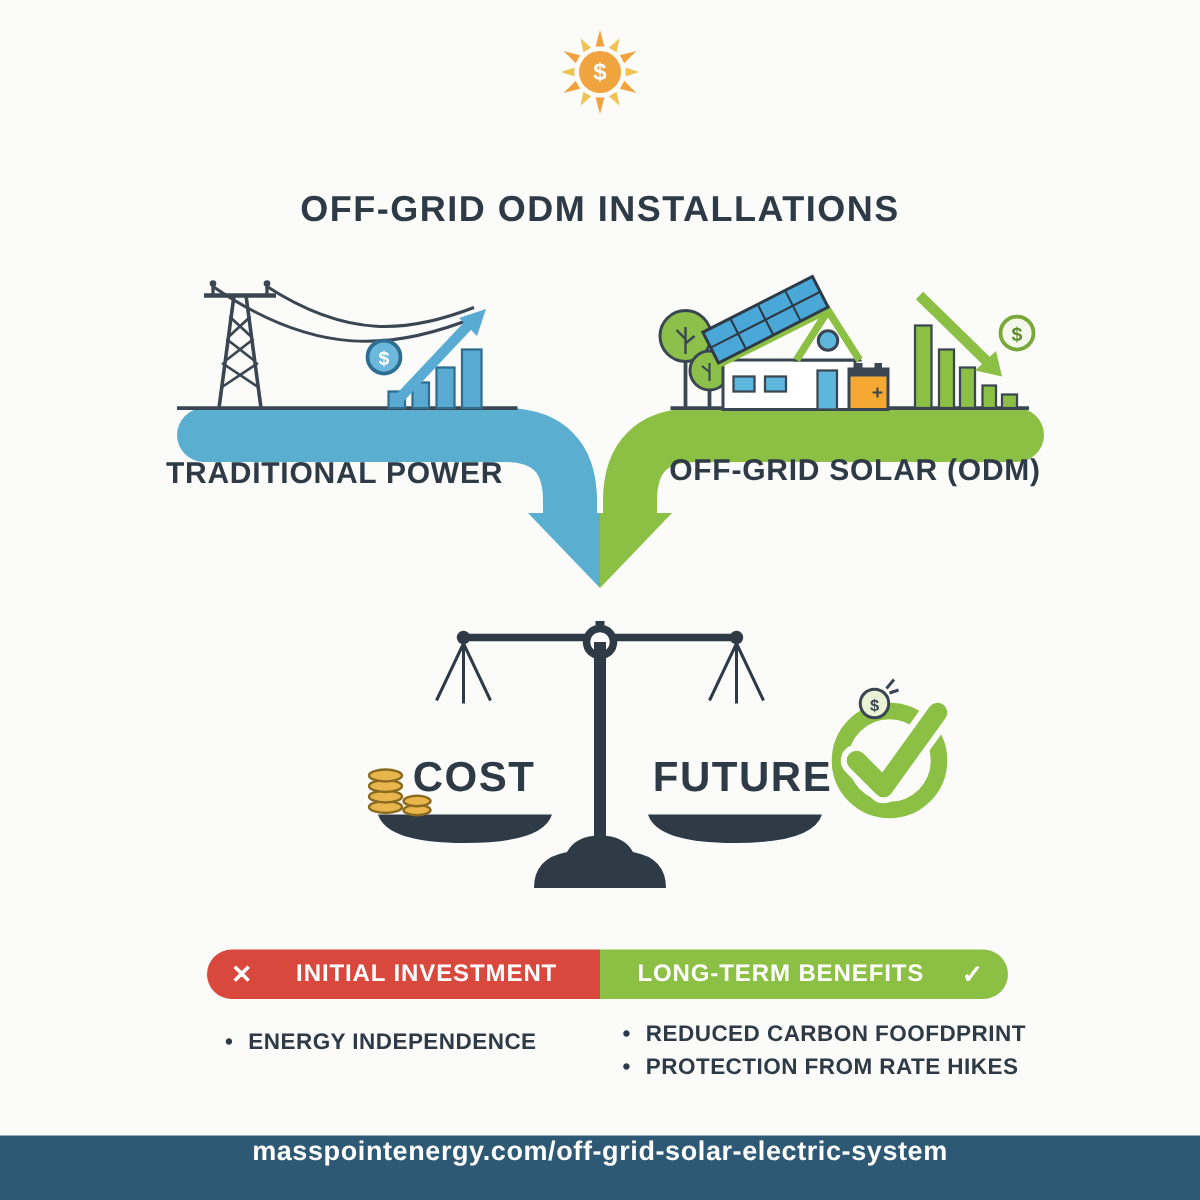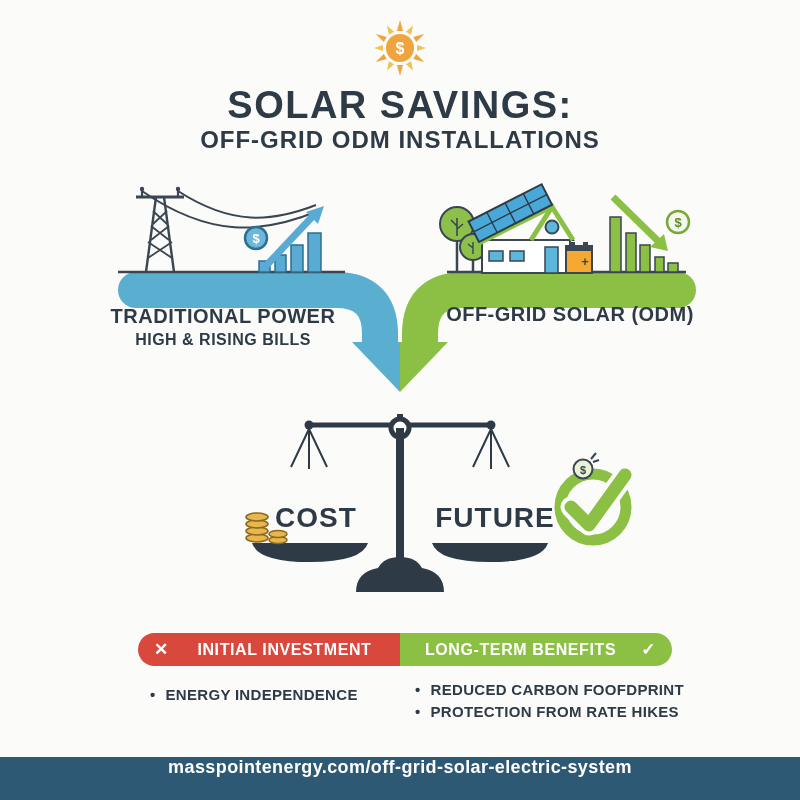--- a/index.html
+++ b/index.html
@@ -176,25 +176,23 @@
       <polyline points="571,507 589,525 625,475" fill="none" stroke="#fbfbf9" stroke-width="21" stroke-linecap="round" stroke-linejoin="round"></polyline>
       <polyline points="571,507 589,525 625,475" fill="none" stroke="#8cc044" stroke-width="13" stroke-linecap="round" stroke-linejoin="round"></polyline>
     </g>
     <g>
       <circle cx="583" cy="469" r="9.5" fill="#e9f2d4" stroke="#3a4652" stroke-width="2"></circle>
       <path d="M591 459 L596 453 M593 462 L599 460" stroke="#3a4652" stroke-width="2" fill="none"></path>
       <text x="583" y="474" text-anchor="middle" font-family="Liberation Sans, sans-serif" font-size="11" font-weight="bold" fill="#3a4652">$</text>
     </g>
   </svg>
 
-  <div class="txt title">SOLAR SAVINGS:</div>
   <div class="txt subtitle">OFF-GRID ODM INSTALLATIONS</div>
 
   <div class="txt pathlabel left-label">TRADITIONAL POWER</div>
-  <div class="txt pathsub left-sub">HIGH &amp; RISING BILLS</div>
 
   <div class="txt pathlabel right-label">OFF-GRID SOLAR (ODM)</div>
 
   <div class="txt scale-word upfront2">COST</div>
   <div class="txt scale-word future2">FUTURE</div>
 
   <div class="banner banner-left">
     <span class="glyph">✕</span>
     <span class="lbl">INITIAL INVESTMENT</span>
   </div>

